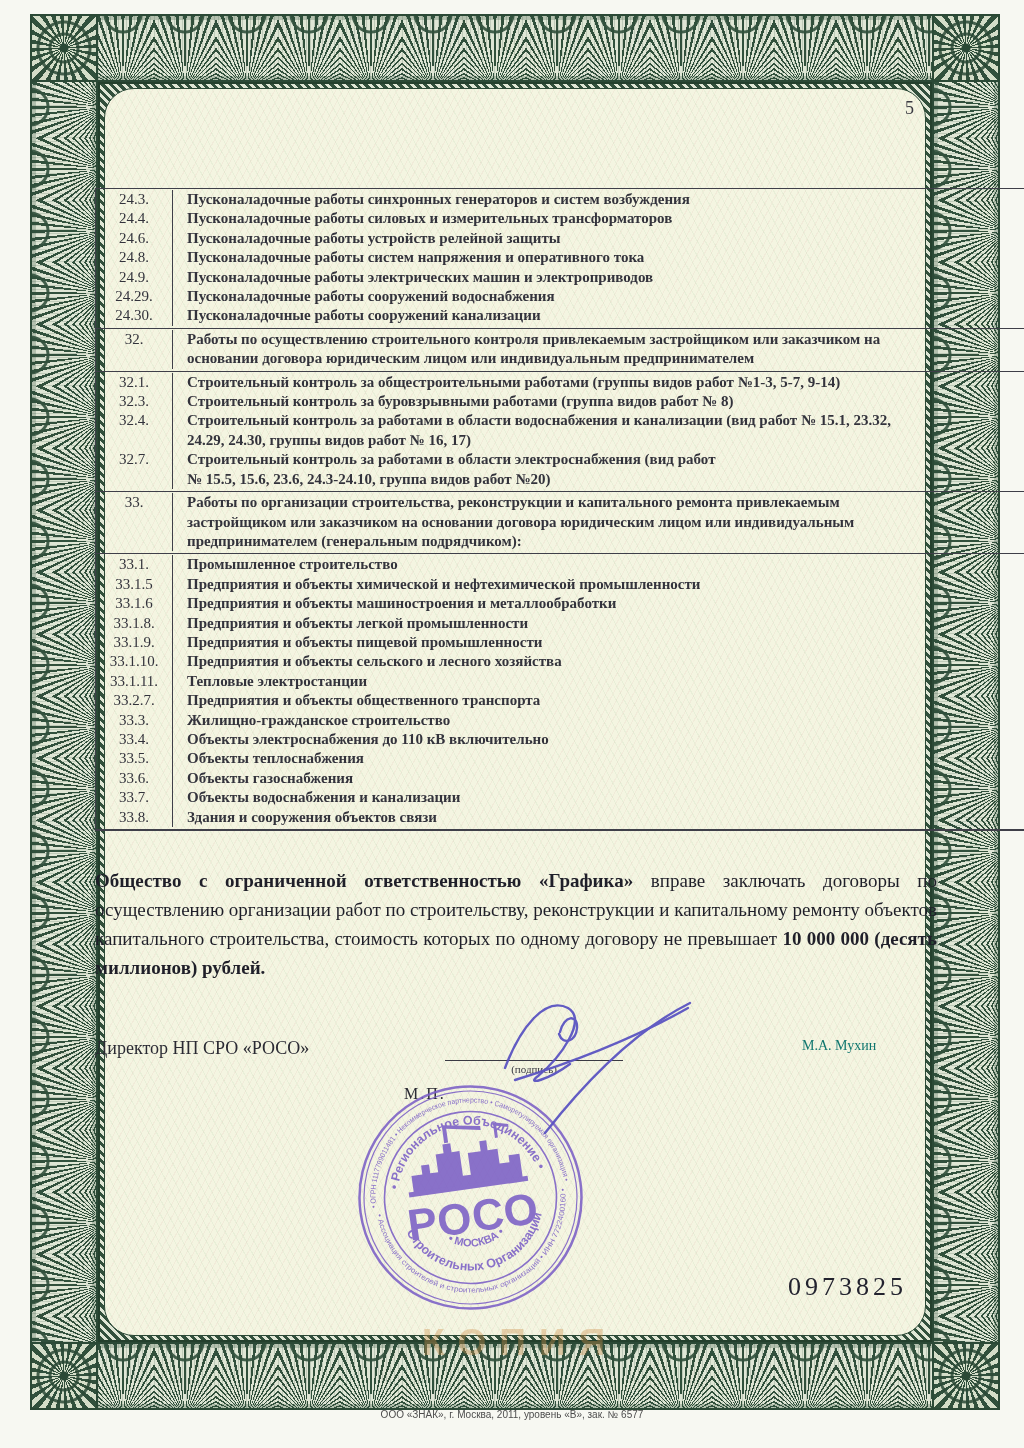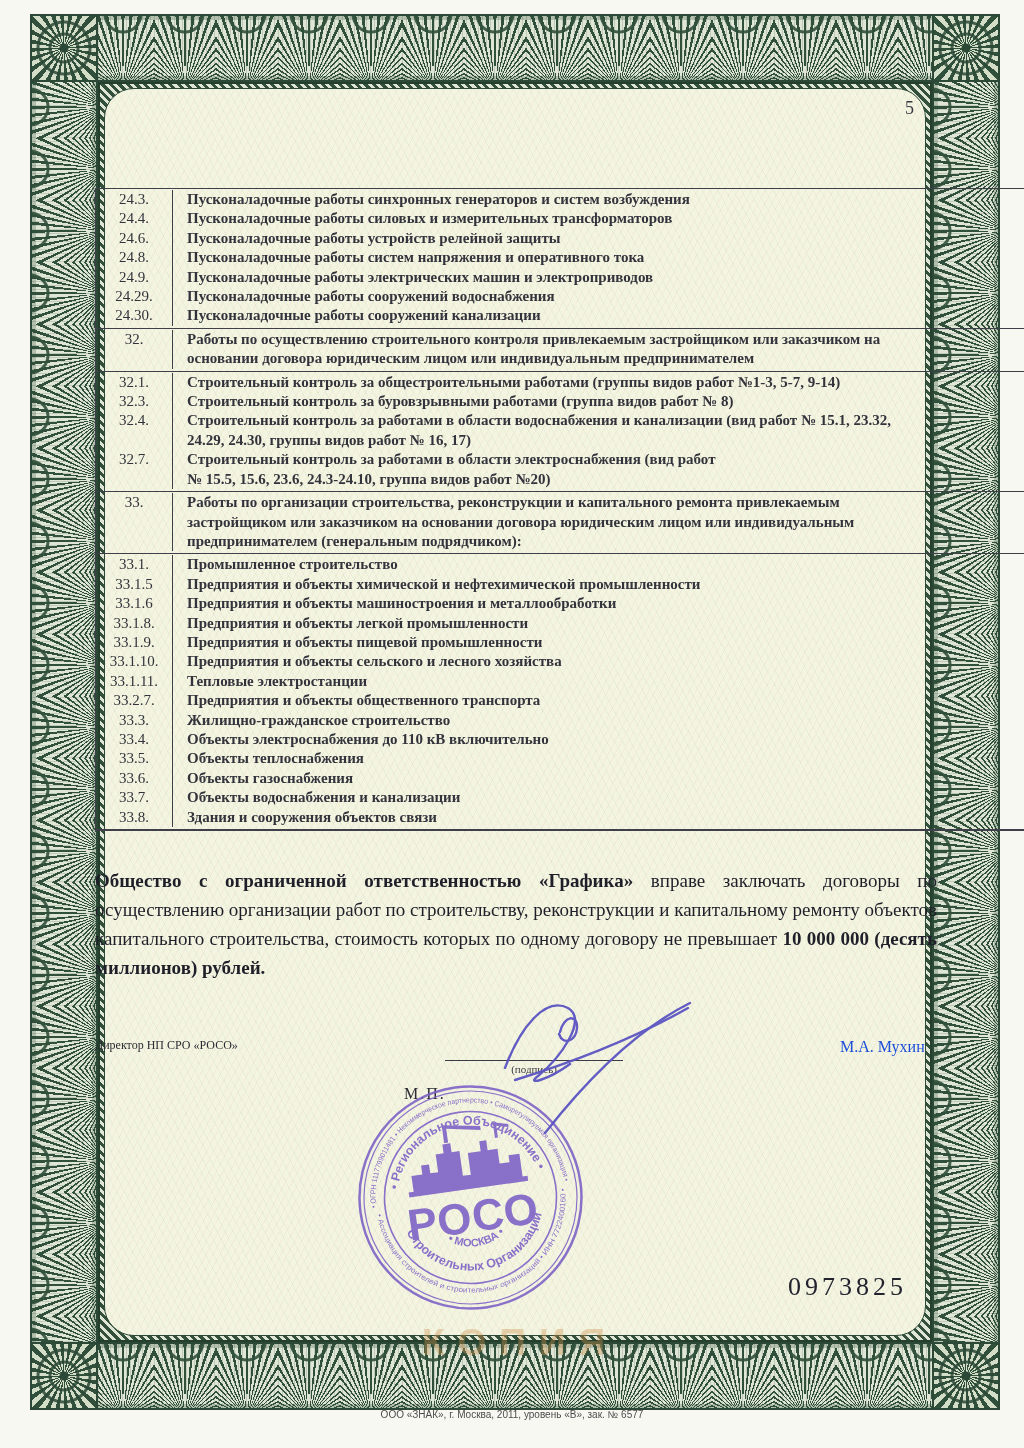--- a/index.html
+++ b/index.html
@@ -75,24 +75,24 @@
   .t-text{padding:0 10px 0 14px;white-space:pre-line;font-weight:bold;}
 
   
   .auth-par{
     position:absolute;left:95px;top:866px;width:842px;
     font-size:19px;line-height:29px;text-align:justify;color:#1f1f29;
   }
   .auth-par .b{font-weight:bold;}
 
   
-  .sig-label{position:absolute;left:95px;top:1038px;font-size:12px;color:#2a2a33;}
+  .sig-label{position:absolute;left:95px;top:1038px;font-size:18px;color:#2a2a33;}
   .sig-line{position:absolute;left:445px;top:1035px;width:178px;height:25px;border-bottom:1.6px solid #3a3a44;}
   .sig-caption{position:absolute;left:445px;top:1063px;width:178px;text-align:center;font-size:11px;color:#3a3a44;}
-  .sig-name{position:absolute;left:840px;top:1038px;font-size:16px;color:#1d4ed8;}
+  .sig-name{position:absolute;left:802px;top:1038px;font-size:14px;color:#0f766e;}
   .seal-mark{position:absolute;left:404px;top:1085px;font-size:16px;letter-spacing:2px;color:#2a2a33;}
 
   
   .stamp-wrap{position:absolute;left:353px;top:1080px;width:235px;height:235px;opacity:.88;}
   .sig-ink{position:absolute;left:420px;top:968px;width:320px;height:190px;}
 
   
   .serial{position:absolute;left:788px;top:1272px;font-size:26px;font-weight:normal;letter-spacing:4px;color:#23232f;}
   .copy-watermark{
     position:absolute;left:422px;top:1322px;

